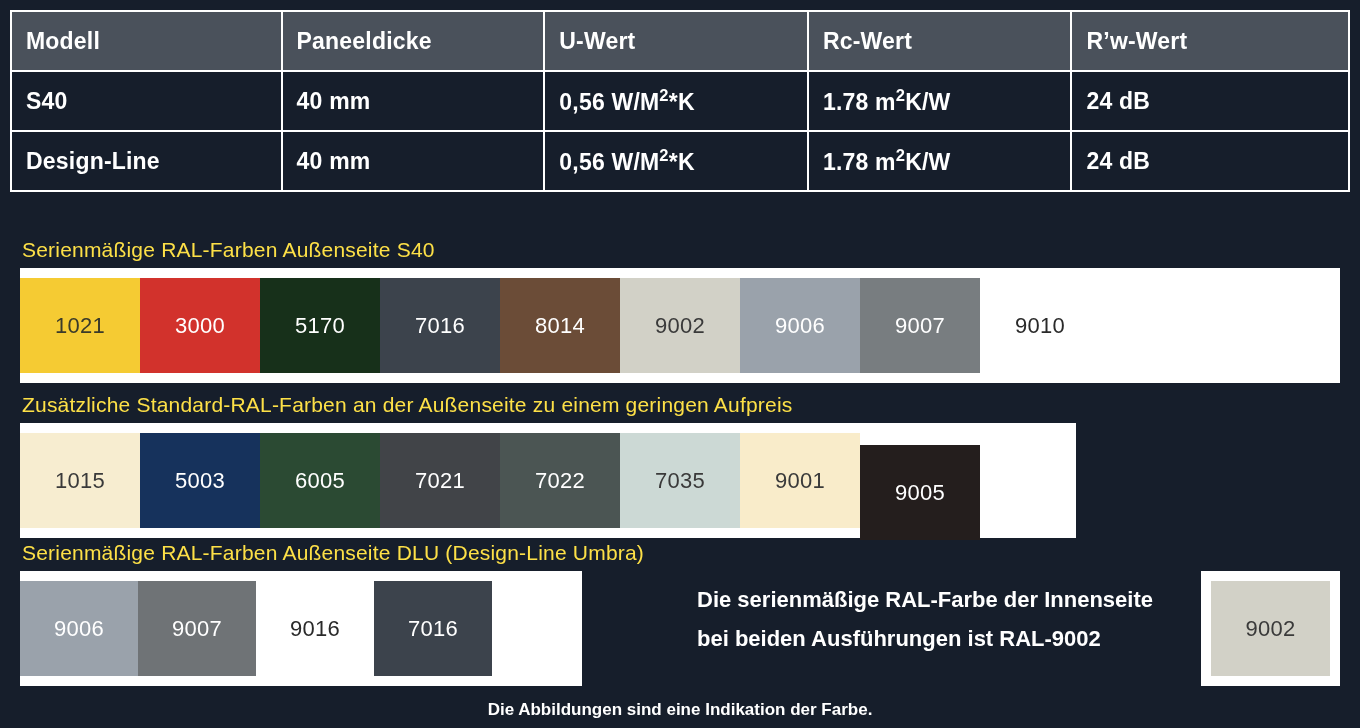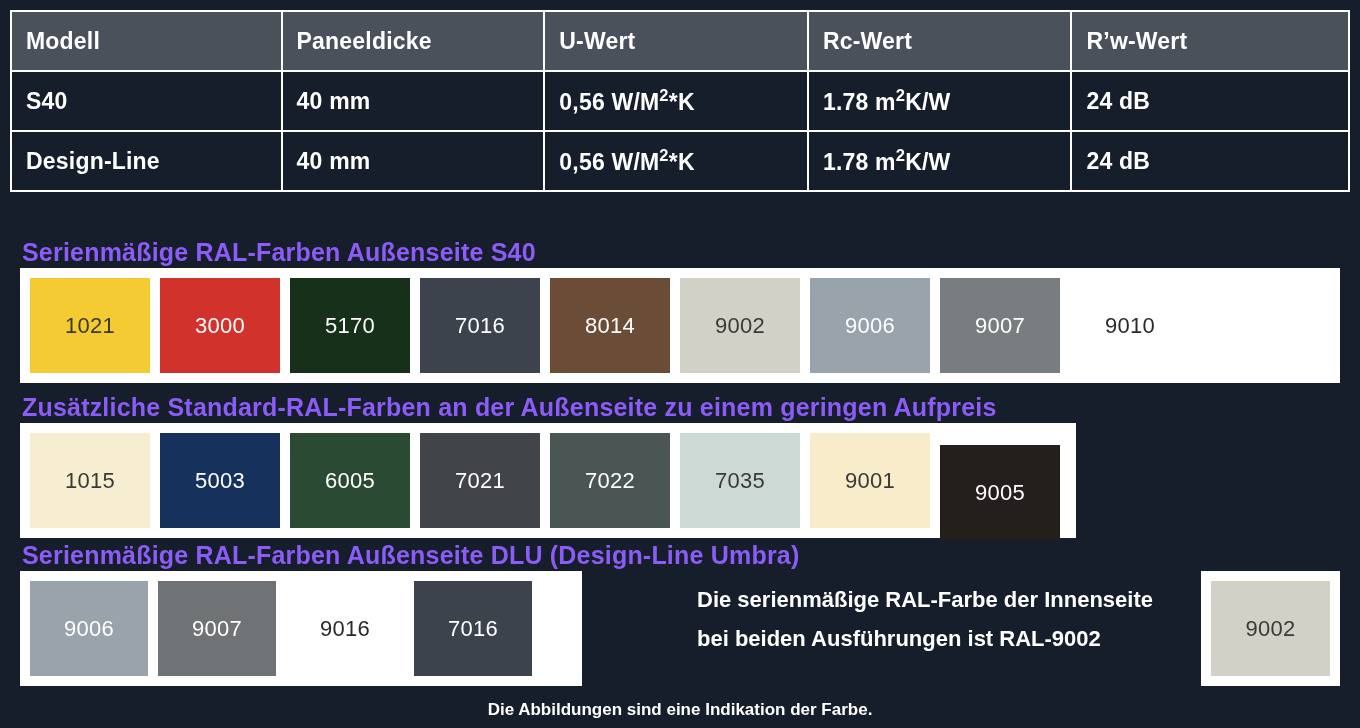--- a/index.html
+++ b/index.html
@@ -46,34 +46,32 @@
   }
   .spec-table col.c0 { width: 271px; }
   .spec-table col.c1 { width: 263px; }
   .spec-table col.c2 { width: 264px; }
   .spec-table col.c3 { width: 264px; }
   .spec-table col.c4 { width: 278px; }
   sup { font-size: 0.72em; vertical-align: super; }
 
   
   .heading {
-    font-size: 25px;
-    font-weight: bold;
-    color: #8b5cf6;
+    font-size: 21px;
+    font-weight: normal;
+    color: #fde047;
     letter-spacing: 0.2px;
     white-space: nowrap;
   }
 
   
   .strip {
     background: #ffffff;
     display: flex;
     align-items: center;
-    padding: 10px;
-    gap: 10px;
   }
   .swatch {
     display: flex;
     align-items: center;
     justify-content: center;
     font-size: 22px;
     font-weight: normal;
     letter-spacing: 0.3px;
     flex: 0 0 auto;
   }

